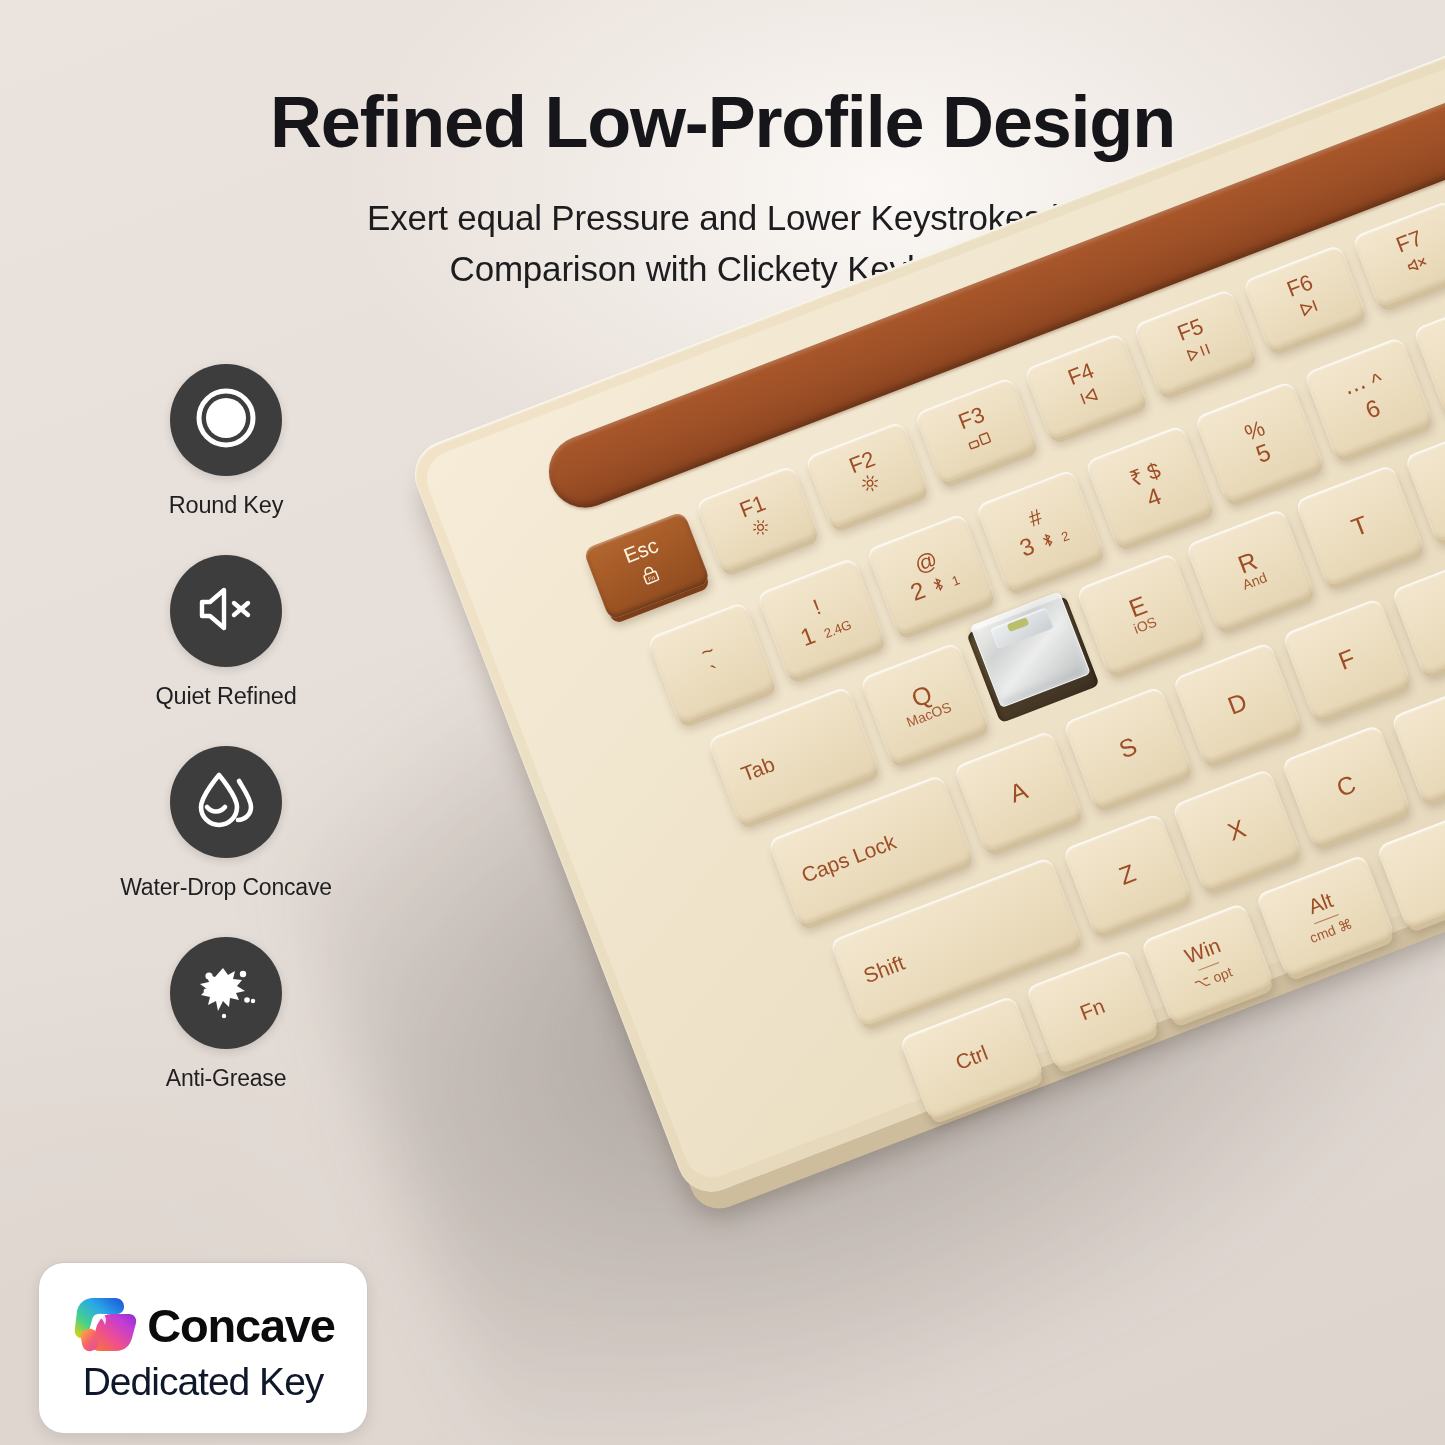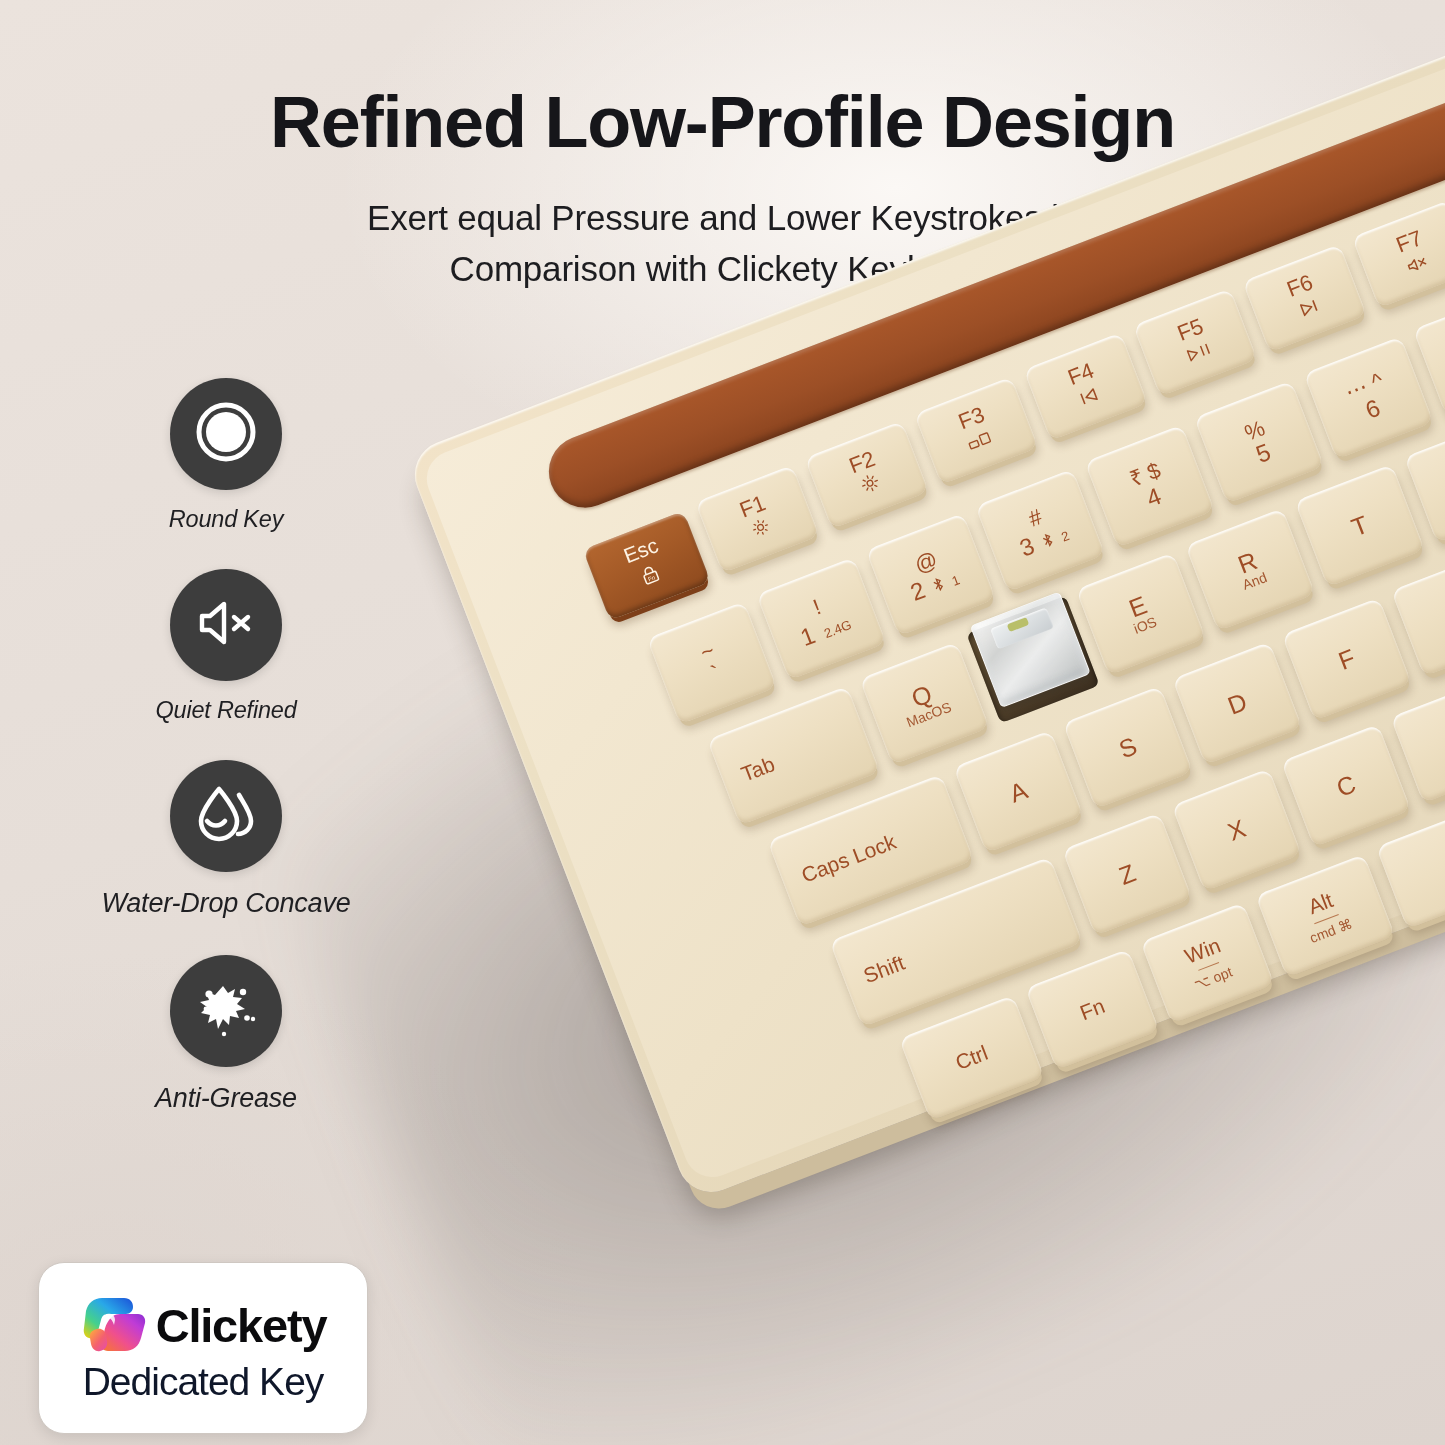--- a/index.html
+++ b/index.html
@@ -24,30 +24,30 @@
     font-size:72px; font-weight:bold; color:#16161a;
     letter-spacing:-1.2px; line-height:1.02;
     white-space:nowrap;
   }
   .subtitle {
     margin-top:34px; font-size:35px; color:#1d1d20; line-height:1.45;
     letter-spacing:-.2px;
   }
 
   
-  .features { position:absolute; left:76px; top:378px; width:300px;font-style:italic; }
+  .features { position:absolute; left:76px; top:364px; width:300px; }
   .feature { text-align:center; margin-bottom:36px; }
   .f-circle {
     width:112px; height:112px; border-radius:50%;
     background:#3d3d3d; margin:0 auto;
     display:flex; align-items:center; justify-content:center;
     box-shadow:0 3px 10px rgba(0,0,0,.13);
   }
   .f-label {
-    margin-top:16px; font-size:27px; color:#1f1f22; letter-spacing:-.2px;
+    margin-top:16px; font-size:23px; color:#1f1f22; letter-spacing:-.2px;
     white-space:nowrap;
   }
   .feature:nth-child(1) .f-label,
   .feature:nth-child(2) .f-label { font-size:23.5px; }
 
   
   .copilot-badge {
     position:absolute; left:38px; top:1262px;
     width:330px; height:172px;
     background:#fff; border-radius:26px;
@@ -490,18 +490,18 @@
               <stop offset="55%" stop-color="#f4606e"></stop>
               <stop offset="100%" stop-color="#e24bb0"></stop>
             </linearGradient>
           </defs>
           <path d="M6 19c2-8 8-13 16-13h22c6 0 9 4 9 9 0 4-3 7-7 7H28c-4 0-6 2-7 6l-3 11c-1 5-5 8-9 7-4-1-6-5-5-10z" fill="url(#cpA)"></path>
           <path d="M24 42c1-9 6-20 16-20h18c5 0 8 4 7 9l-4 15c-2 8-8 13-16 13H28c-5 0-8-4-7-9z" fill="url(#cpB)"></path>
           <path d="M17 37c4-1 8 1 9 6l1 6c1 5-2 9-7 10-4 1-8-2-9-7l-1-6c-1-5 2-8 7-9z" fill="url(#cpC)"></path>
           <path d="M27 22c5-1 8 2 8 6l-1 5c-2-6-5-9-10-8z" fill="#ffffff" opacity=".85"></path>
         </svg>
       </span>
-      <span class="cp-name">Clickety</span>
+      <span class="cp-name">Concave</span>
     </div>
     <div class="cp-sub">Dedicated Key</div>
   </div>
 
 </div>
 
 </body></html>

